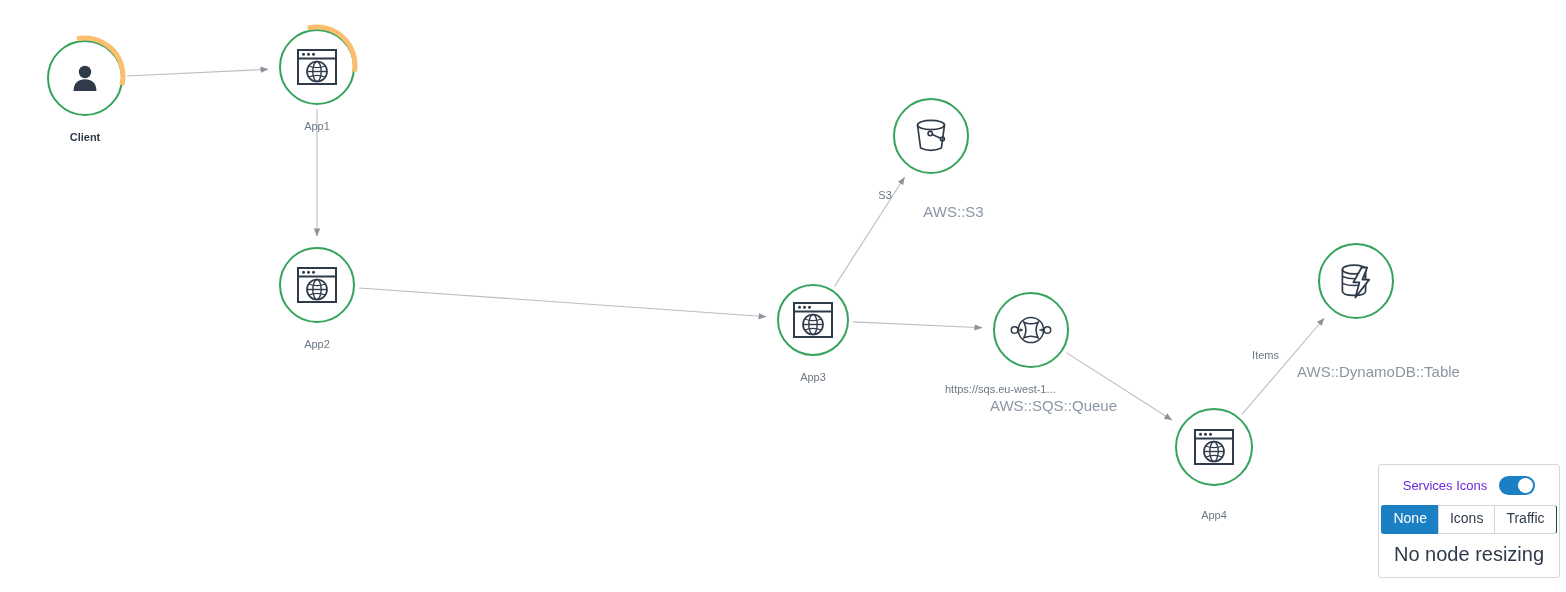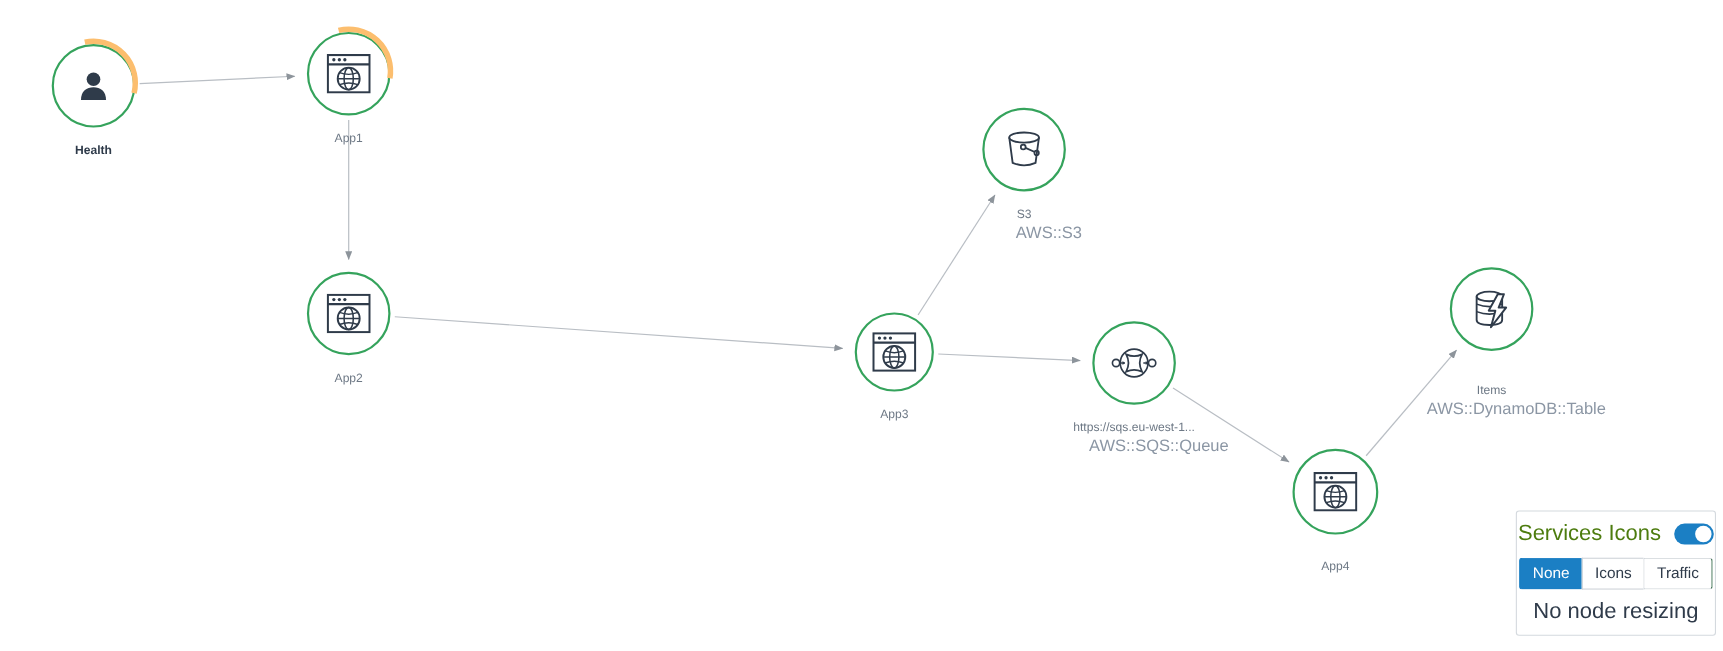--- a/index.html
+++ b/index.html
@@ -55,21 +55,21 @@
     top: 0;
     transform: translate(-50%, -50%);
     display: flex;
     align-items: center;
     justify-content: center;
   }
   .node-labels {
     position: absolute;
     left: 0;
     transform: translateX(-50%);
-    text-align: center;
+    text-align: left;
     white-space: nowrap;
     line-height: 1.25;
   }
   .label-main {
     font-size: 11px;
     color: #6d7885;
   }
   .label-main.strong {
     font-weight: bold;
     color: #2f3b4a;
@@ -98,22 +98,22 @@
     padding: 6px 0;
   }
   .panel-row-toggle {
     display: flex;
     align-items: center;
     justify-content: center;
     gap: 12px;
     margin-bottom: 10px;
   }
   .panel-label {
-    font-size: 20px;
-    color: #4d7c0f;
+    font-size: 13px;
+    color: #6d28d9;
   }
   .toggle {
     width: 36px;
     height: 19px;
     border-radius: 10px;
     background: #1b7fc4;
     position: relative;
     cursor: pointer;
     flex: none;
   }
@@ -185,21 +185,21 @@
         <div class="node-arc"><svg width="84" height="84" viewBox="0 0 84 84">
         <path d="M34.099355748925156,4.830391172115384 A38,38 0 0 1 78.87123759848787,51.19303203278737" fill="none" stroke="#fcbe6e" stroke-width="5" stroke-linecap="butt"></path>
       </svg></div>
         <div class="node-icon">
           <svg width="34" height="34" viewBox="0 0 34 34">
         <circle cx="17" cy="11" r="6.2" fill="#2f3b4a"></circle>
         <path d="M5.6 30 C5.6 21.6 10.7 18.3 17 18.3 C23.3 18.3 28.4 21.6 28.4 30 Z" fill="#2f3b4a"></path>
       </svg>
         </div>
         <div class="node-labels" style="top: 53px;">
-          <div class="label-main strong">Health</div>
+          <div class="label-main strong">Client</div>
         </div>
       </div>
       <div class="node" style="left: 317px; top: 67px;">
         <div class="node-ring" style="height: 76px; width: 76px; border: 2.2px solid rgb(53, 163, 92);"></div>
         <div class="node-arc"><svg width="84" height="84" viewBox="0 0 84 84">
         <path d="M32.80696796721263,5.128762401512134 A38,38 0 0 1 79.42269461446391,48.59863075134335" fill="none" stroke="#fcbe6e" stroke-width="5" stroke-linecap="butt"></path>
       </svg></div>
         <div class="node-icon">
           <svg width="40" height="36" viewBox="0 0 40 36">
         <rect x="1" y="1" width="38" height="34" fill="#ffffff" stroke="#2f3b4a" stroke-width="2"></rect>

